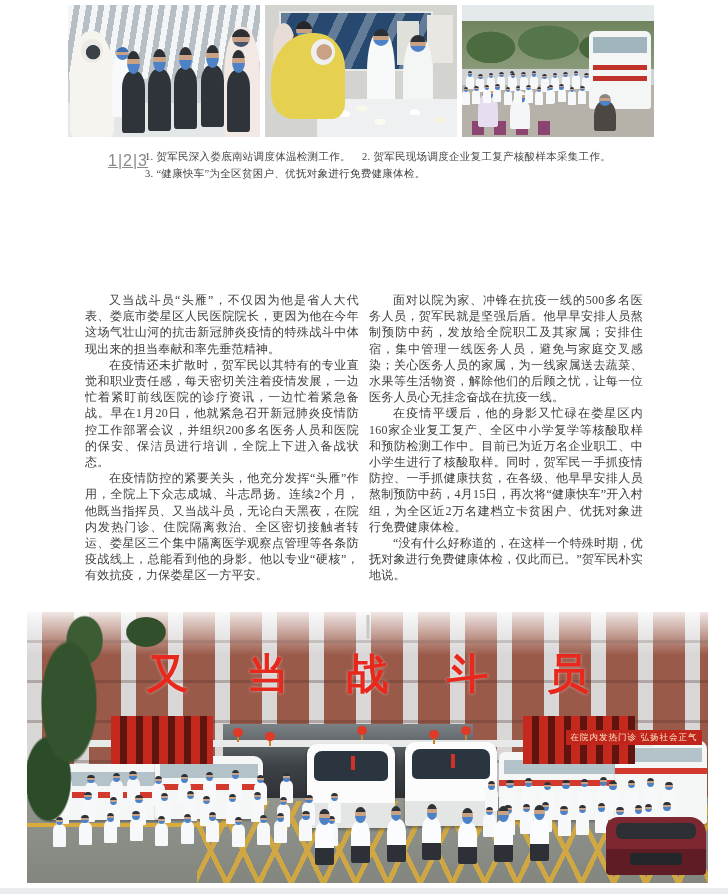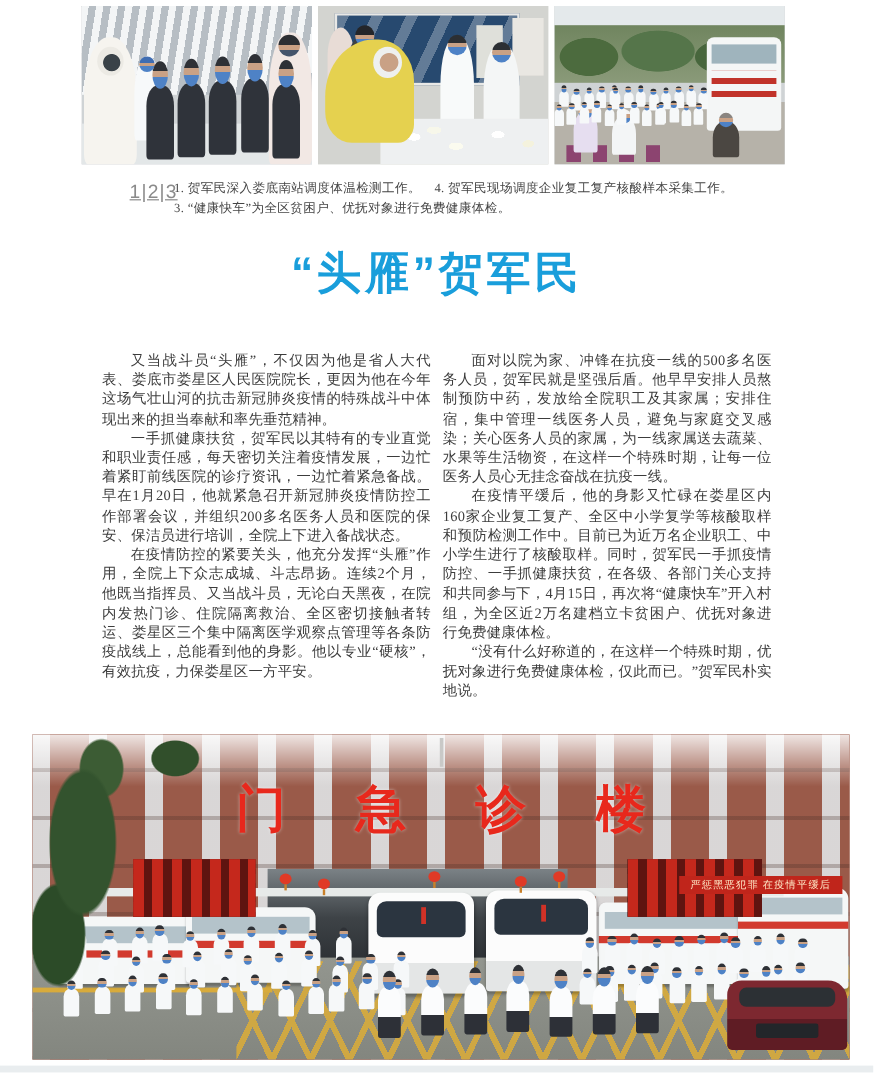--- a/index.html
+++ b/index.html
@@ -240,55 +240,54 @@
         </div>
       <div class="stools"></div>
       <div class="nurseA"></div>
       <div class="nurseB"></div>
       <div class="patient"></div>
     </div>
   </div>
 
   <div class="photo-index">1|2|3</div>
   <div class="cap cap1">1. 贺军民深入娄底南站调度体温检测工作。</div>
-  <div class="cap cap2">4. 贺军民现场调度企业复工复产核酸样本采集工作。</div>
+  <div class="cap cap2">2. 贺军民现场调度企业复工复产核酸样本采集工作。</div>
   <div class="cap cap3">3. “健康快车”为全区贫困户、优抚对象进行免费健康体检。</div>
 
-  <h1 class="title">“头雁”贺军民</h1>
 
   <div class="body-cols">
     <div class="col">
       <p>又当战斗员“头雁”，不仅因为他是省人大代表、娄底市娄星区人民医院院长，更因为他在今年这场气壮山河的抗击新冠肺炎疫情的特殊战斗中体现出来的担当奉献和率先垂范精神。</p>
-      <p>一手抓健康扶贫，贺军民以其特有的专业直觉和职业责任感，每天密切关注着疫情发展，一边忙着紧盯前线医院的诊疗资讯，一边忙着紧急备战。早在1月20日，他就紧急召开新冠肺炎疫情防控工作部署会议，并组织200多名医务人员和医院的保安、保洁员进行培训，全院上下进入备战状态。</p>
+      <p>在疫情还未扩散时，贺军民以其特有的专业直觉和职业责任感，每天密切关注着疫情发展，一边忙着紧盯前线医院的诊疗资讯，一边忙着紧急备战。早在1月20日，他就紧急召开新冠肺炎疫情防控工作部署会议，并组织200多名医务人员和医院的保安、保洁员进行培训，全院上下进入备战状态。</p>
       <p>在疫情防控的紧要关头，他充分发挥“头雁”作用，全院上下众志成城、斗志昂扬。连续2个月，他既当指挥员、又当战斗员，无论白天黑夜，在院内发热门诊、住院隔离救治、全区密切接触者转运、娄星区三个集中隔离医学观察点管理等各条防疫战线上，总能看到他的身影。他以专业“硬核”，有效抗疫，力保娄星区一方平安。</p>
     </div>
     <div class="col">
-      <p>面对以院为家、冲锋在抗疫一线的500多名医务人员，贺军民就是坚强后盾。他早早安排人员熬制预防中药，发放给全院职工及其家属；安排住宿，集中管理一线医务人员，避免与家庭交叉感染；关心医务人员的家属，为一线家属送去蔬菜、水果等生活物资，在这样一个特殊时期，让每一位医务人员心无挂念奋战在抗疫一线。</p>
-      <p>在疫情平缓后，他的身影又忙碌在娄星区内160家企业复工复产、全区中小学复学等核酸取样和预防检测工作中。目前已为近万名企业职工、中小学生进行了核酸取样。同时，贺军民一手抓疫情防控、一手抓健康扶贫，在各级、各部门关心支持和共同参与下，4月15日，再次将“健康快车”开入村组，为全区近2万名建档立卡贫困户、优抚对象进行免费健康体检。</p>
+      <p>面对以院为家、冲锋在抗疫一线的500多名医务人员，贺军民就是坚强后盾。他早早安排人员熬制预防中药，发放给全院职工及其家属；安排住宿，集中管理一线医务人员，避免与家庭交叉感染；关心医务人员的家属，为一线家属送去蔬菜、水果等生活物资，解除他们的后顾之忧，让每一位医务人员心无挂念奋战在抗疫一线。</p>
+      <p>在疫情平缓后，他的身影又忙碌在娄星区内160家企业复工复产、全区中小学复学等核酸取样和预防检测工作中。目前已为近万名企业职工、中小学生进行了核酸取样。同时，贺军民一手抓疫情防控、一手抓健康扶贫，在各级、他早早安排人员熬制预防中药，4月15日，再次将“健康快车”开入村组，为全区近2万名建档立卡贫困户、优抚对象进行免费健康体检。</p>
       <p>“没有什么好称道的，在这样一个特殊时期，优抚对象进行免费健康体检，仅此而已。”贺军民朴实地说。</p>
     </div>
   </div>
 
   <div class="bphoto">
     <div class="bp-building"></div>
     <div class="tree2"></div>
     <div class="bp-roof-band">
       <span class="bp-roof-divider"></span>
     </div>
-    <div class="bp-main-sign">门急诊楼</div>
+    <div class="bp-main-sign">又当战斗员</div>
     <div class="bp-canopy"></div>
     <div class="bp-entrance"></div>
     <div class="led led-left"></div>
     <div class="led led-right"></div>
     <div class="lantern" style="left:206px;top:116px;"></div>
     <div class="lantern" style="left:238px;top:120px;"></div>
     <div class="lantern" style="left:330px;top:114px;"></div>
     <div class="lantern" style="left:402px;top:118px;"></div>
     <div class="lantern" style="left:434px;top:114px;"></div>
-    <div class="bp-banner">严惩黑恶犯罪  在疫情平缓后</div>
+    <div class="bp-banner">在院内发热门诊  弘扬社会正气</div>
     <div class="road"></div>
     <div class="road-grid"></div>
     <div class="road-line"></div>
     <div class="amb ambL1"></div>
     <div class="amb ambL2"></div>
     <div class="amb ambR1"></div>
     <div class="amb ambR2"></div>
     <div class="bus bus1"></div>
     <div class="bus bus2"></div>
     <div class="crowd crowd-left">

